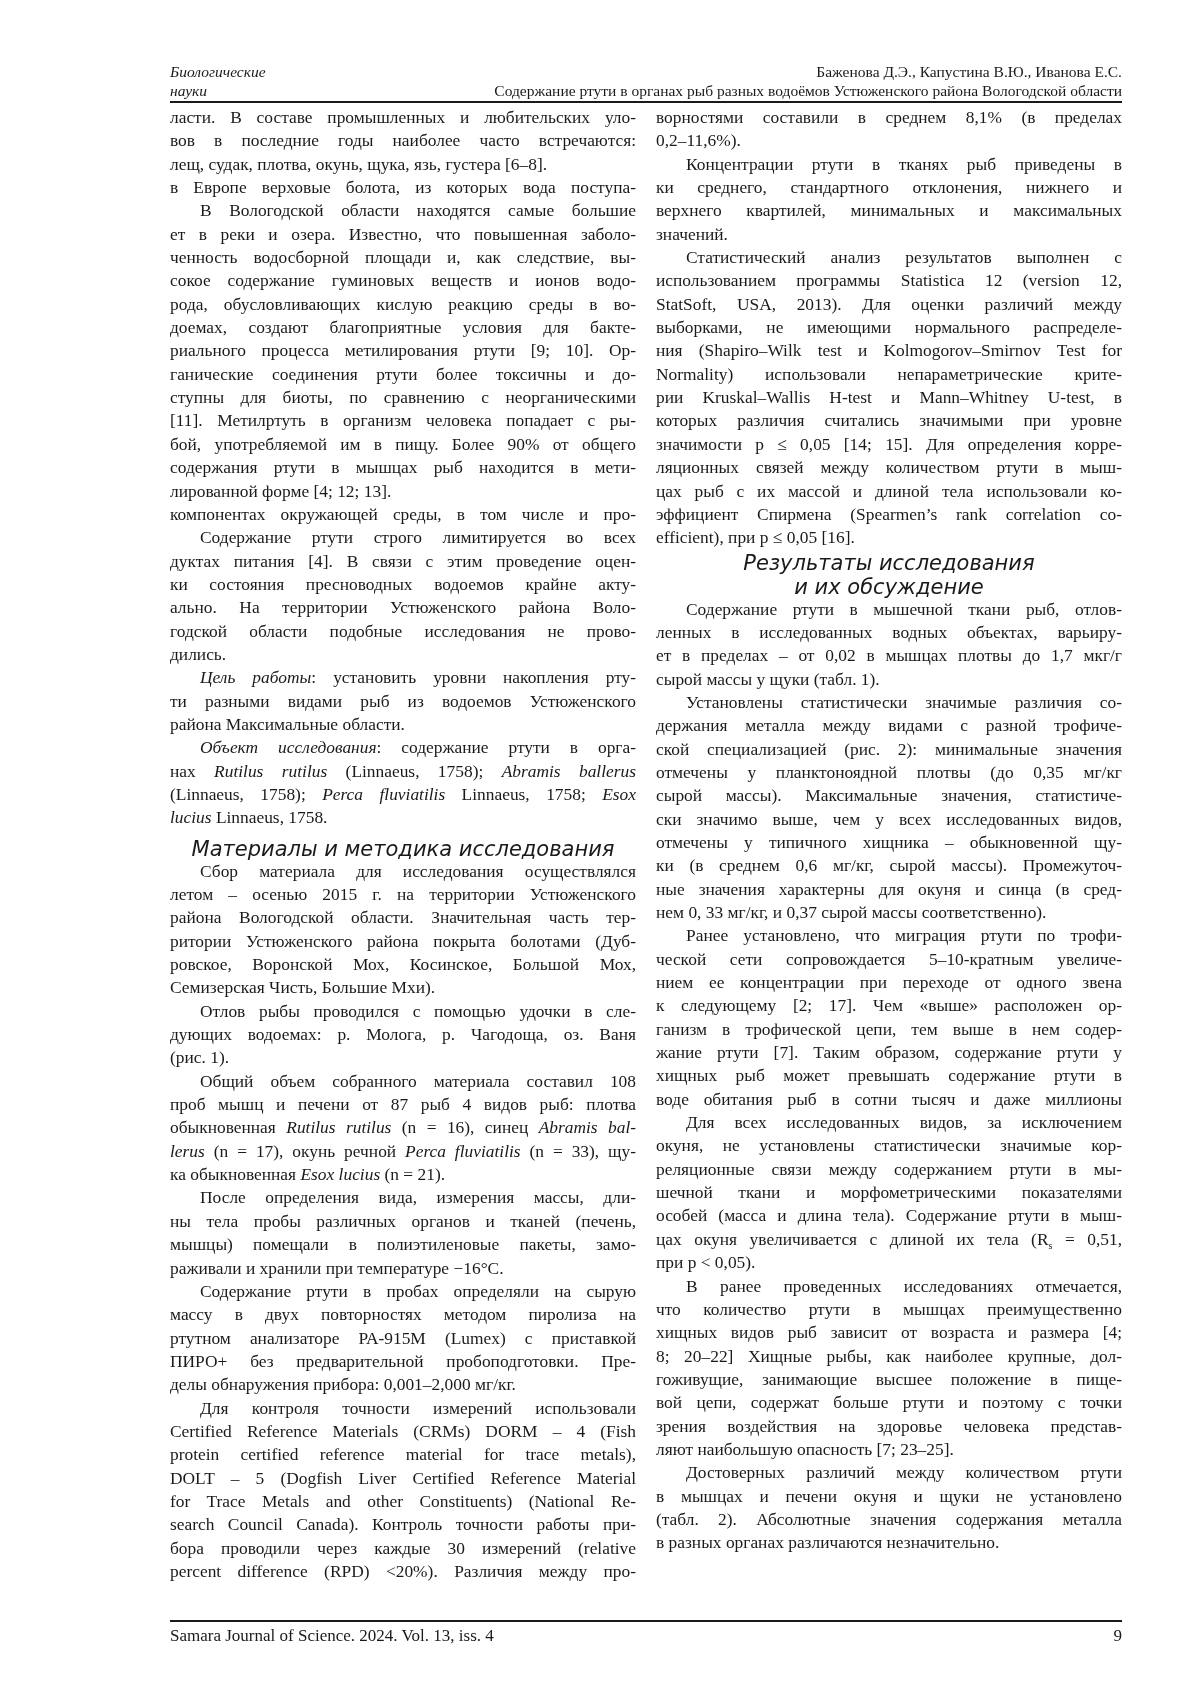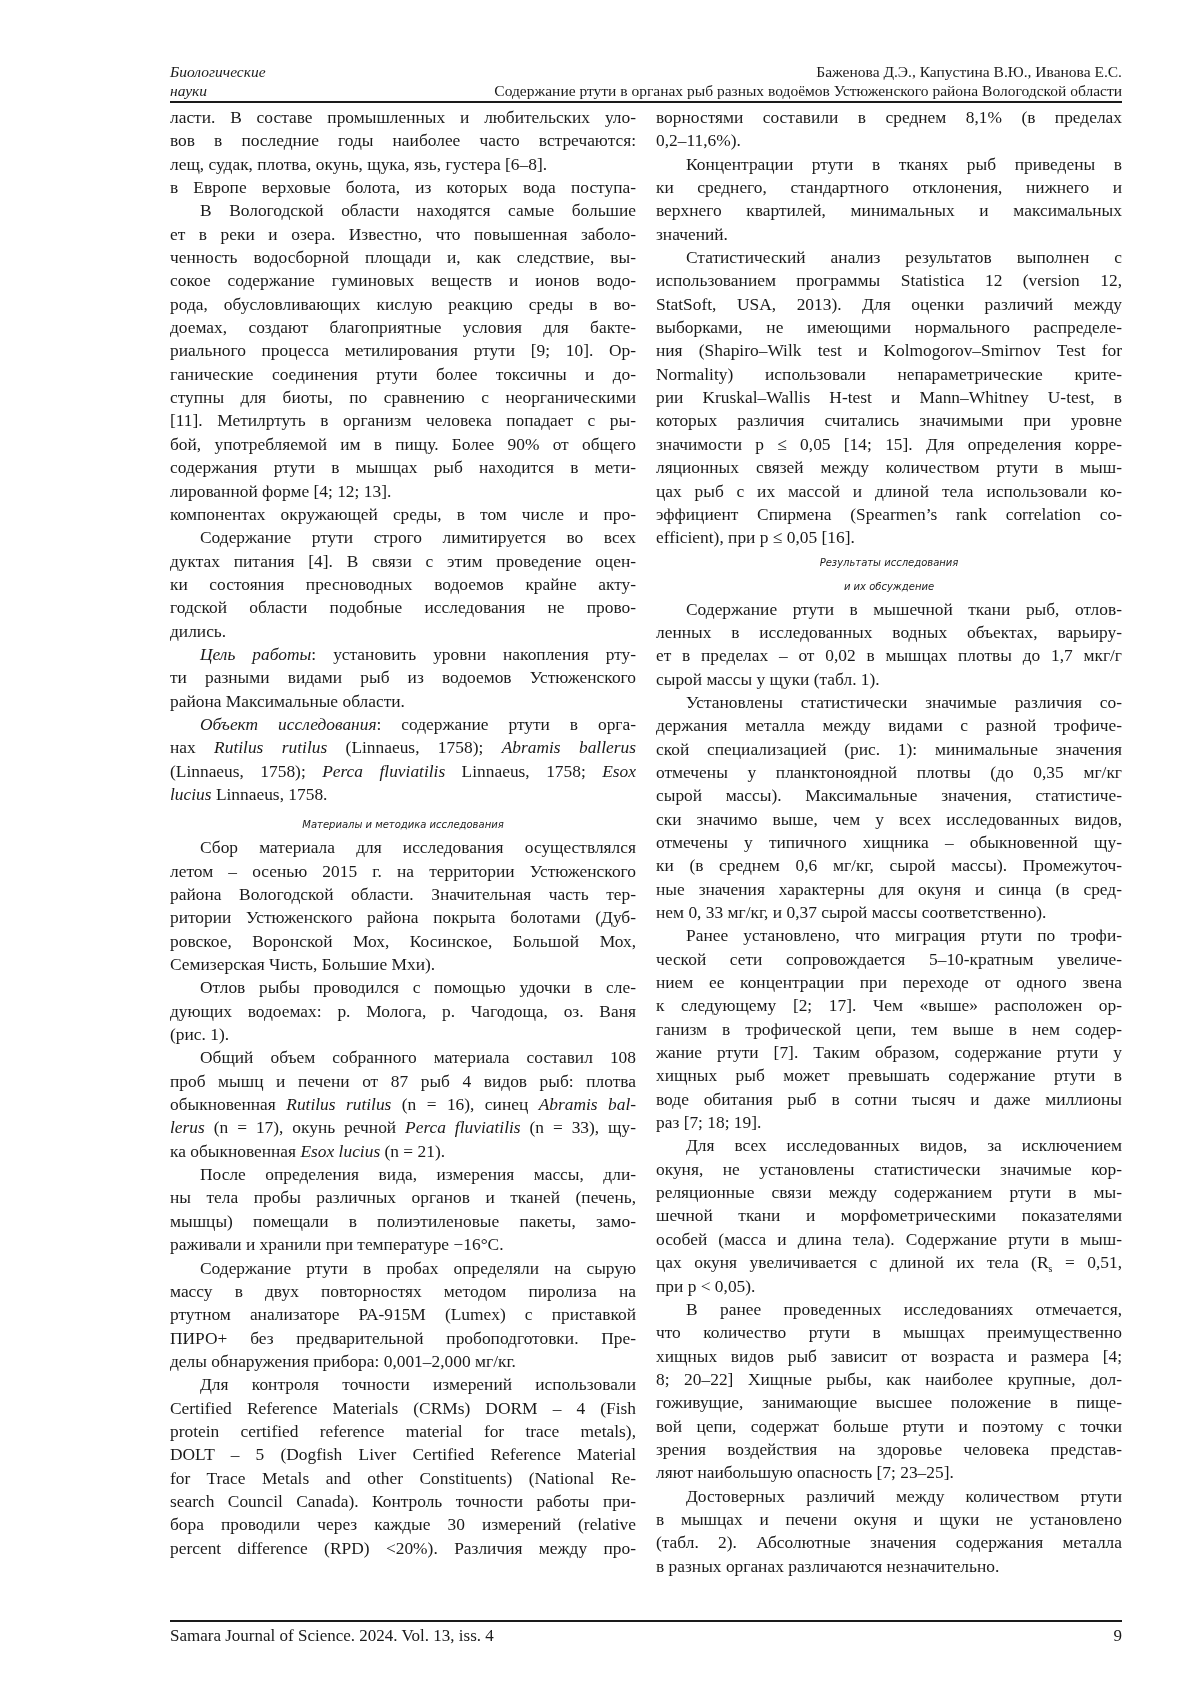--- a/index.html
+++ b/index.html
@@ -9,21 +9,21 @@
     .header .journal-section { position: absolute; left: 0; top: 0; font-style: italic; font-size: 15.5px; line-height: 19px; }
     .header .authors { position: absolute; right: 0; top: 0; font-size: 15.5px; line-height: 19px; text-align: center; }
     .header .running-title { position: absolute; right: 0; top: 19px; font-size: 15.5px; line-height: 19px; text-align: right; white-space: nowrap; }
     .header-rule { position: absolute; left: 170px; top: 101px; width: 952px; height: 2px; background: #1a1a1a; }
     .col { position: absolute; top: 106px; width: 466px; font-size: 17.4px; }
     .col.left { left: 170px; }
     .col.right { left: 656px; }
     .line { height: 23.35px; line-height: 23.35px; white-space: nowrap; overflow: hidden; text-align: justify; text-align-last: justify; }
     .line.last { text-align-last: left; }
     .line.indent { padding-left: 30px; }
-    .line.heading { font-family: "DejaVu Sans", "Liberation Sans", sans-serif; font-style: italic; font-size: 10px;
+    .line.heading { font-family: "DejaVu Sans", "Liberation Sans", sans-serif; font-style: italic; font-size: 21px;
                     text-align: center; text-align-last: center; height: 24px; line-height: 26px; }
     .line.gap { height: 6px; }
     i { font-style: italic; }
     .footer-rule { position: absolute; left: 170px; top: 1620px; width: 952px; height: 2px; background: #1a1a1a; }
     .footer { position: absolute; left: 170px; top: 1625px; width: 952px; font-size: 17px; line-height: 22px; }
     .footer .journal { position: absolute; left: 0; top: 0; }
     .footer .page-num { position: absolute; right: 0; top: 0; }
   </style>
 </head>
 <body>
@@ -53,20 +53,21 @@
     <div class="line">ганические соединения ртути более токсичны и до-</div>
     <div class="line">ступны для биоты, по сравнению с неорганическими</div>
     <div class="line">[11]. Метилртуть в организм человека попадает с ры-</div>
     <div class="line">бой, употребляемой им в пищу. Более 90% от общего</div>
     <div class="line">содержания ртути в мышцах рыб находится в мети-</div>
     <div class="line last">лированной форме [4; 12; 13].</div>
     <div class="line">компонентах окружающей среды, в том числе и про-</div>
     <div class="line indent">Содержание ртути строго лимитируется во всех</div>
     <div class="line">дуктах питания [4]. В связи с этим проведение оцен-</div>
     <div class="line">ки состояния пресноводных водоемов крайне акту-</div>
+    <div class="line">ально. На территории Устюженского района Воло-</div>
     <div class="line">годской области подобные исследования не прово-</div>
     <div class="line last">дились.</div>
     <div class="line indent"><i>Цель работы</i>: установить уровни накопления рту-</div>
     <div class="line">ти разными видами рыб из водоемов Устюженского</div>
     <div class="line last">района Максимальные области.</div>
     <div class="line indent"><i>Объект исследования</i>: содержание ртути в орга-</div>
     <div class="line">нах <i>Rutilus rutilus</i> (Linnaeus, 1758); <i>Abramis ballerus</i></div>
     <div class="line">(Linnaeus, 1758); <i>Perca fluviatilis</i> Linnaeus, 1758; <i>Esox</i></div>
     <div class="line last"><i>lucius</i> Linnaeus, 1758.</div>
     <div class="line gap"></div>
@@ -124,37 +125,36 @@
     <div class="line">эффициент Спирмена (Spearmen’s rank correlation co-</div>
     <div class="line last">efficient), при p ≤ 0,05 [16].</div>
     <div class="line heading">Результаты исследования</div>
     <div class="line heading">и их обсуждение</div>
     <div class="line indent">Содержание ртути в мышечной ткани рыб, отлов-</div>
     <div class="line">ленных в исследованных водных объектах, варьиру-</div>
     <div class="line">ет в пределах – от 0,02 в мышцах плотвы до 1,7 мкг/г</div>
     <div class="line last">сырой массы у щуки (табл. 1).</div>
     <div class="line indent">Установлены статистически значимые различия со-</div>
     <div class="line">держания металла между видами с разной трофиче-</div>
-    <div class="line">ской специализацией (рис. 1): минимальные значения</div>
+    <div class="line">ской специализацией (рис. 2): минимальные значения</div>
     <div class="line">отмечены у планктоноядной плотвы (до 0,35 мг/кг</div>
     <div class="line">сырой массы). Максимальные значения, статистиче-</div>
     <div class="line">ски значимо выше, чем у всех исследованных видов,</div>
     <div class="line">отмечены у типичного хищника – обыкновенной щу-</div>
     <div class="line">ки (в среднем 0,6 мг/кг, сырой массы). Промежуточ-</div>
     <div class="line">ные значения характерны для окуня и синца (в сред-</div>
     <div class="line last">нем 0, 33 мг/кг, и 0,37 сырой массы соответственно).</div>
     <div class="line indent">Ранее установлено, что миграция ртути по трофи-</div>
     <div class="line">ческой сети сопровождается 5–10-кратным увеличе-</div>
     <div class="line">нием ее концентрации при переходе от одного звена</div>
     <div class="line">к следующему [2; 17]. Чем «выше» расположен ор-</div>
     <div class="line">ганизм в трофической цепи, тем выше в нем содер-</div>
     <div class="line">жание ртути [7]. Таким образом, содержание ртути у</div>
     <div class="line">хищных рыб может превышать содержание ртути в</div>
     <div class="line">воде обитания рыб в сотни тысяч и даже миллионы</div>
-    <div class="line last">раз [7; 18; 19].</div>
     <div class="line indent">Для всех исследованных видов, за исключением</div>
     <div class="line">окуня, не установлены статистически значимые кор-</div>
     <div class="line">реляционные связи между содержанием ртути в мы-</div>
     <div class="line">шечной ткани и морфометрическими показателями</div>
     <div class="line">особей (масса и длина тела). Содержание ртути в мыш-</div>
     <div class="line">цах окуня увеличивается с длиной их тела (R<sub style="font-size:10px">s</sub> = 0,51,</div>
     <div class="line last">при p &lt; 0,05).</div>
     <div class="line indent">В ранее проведенных исследованиях отмечается,</div>
     <div class="line">что количество ртути в мышцах преимущественно</div>
     <div class="line">хищных видов рыб зависит от возраста и размера [4;</div>

